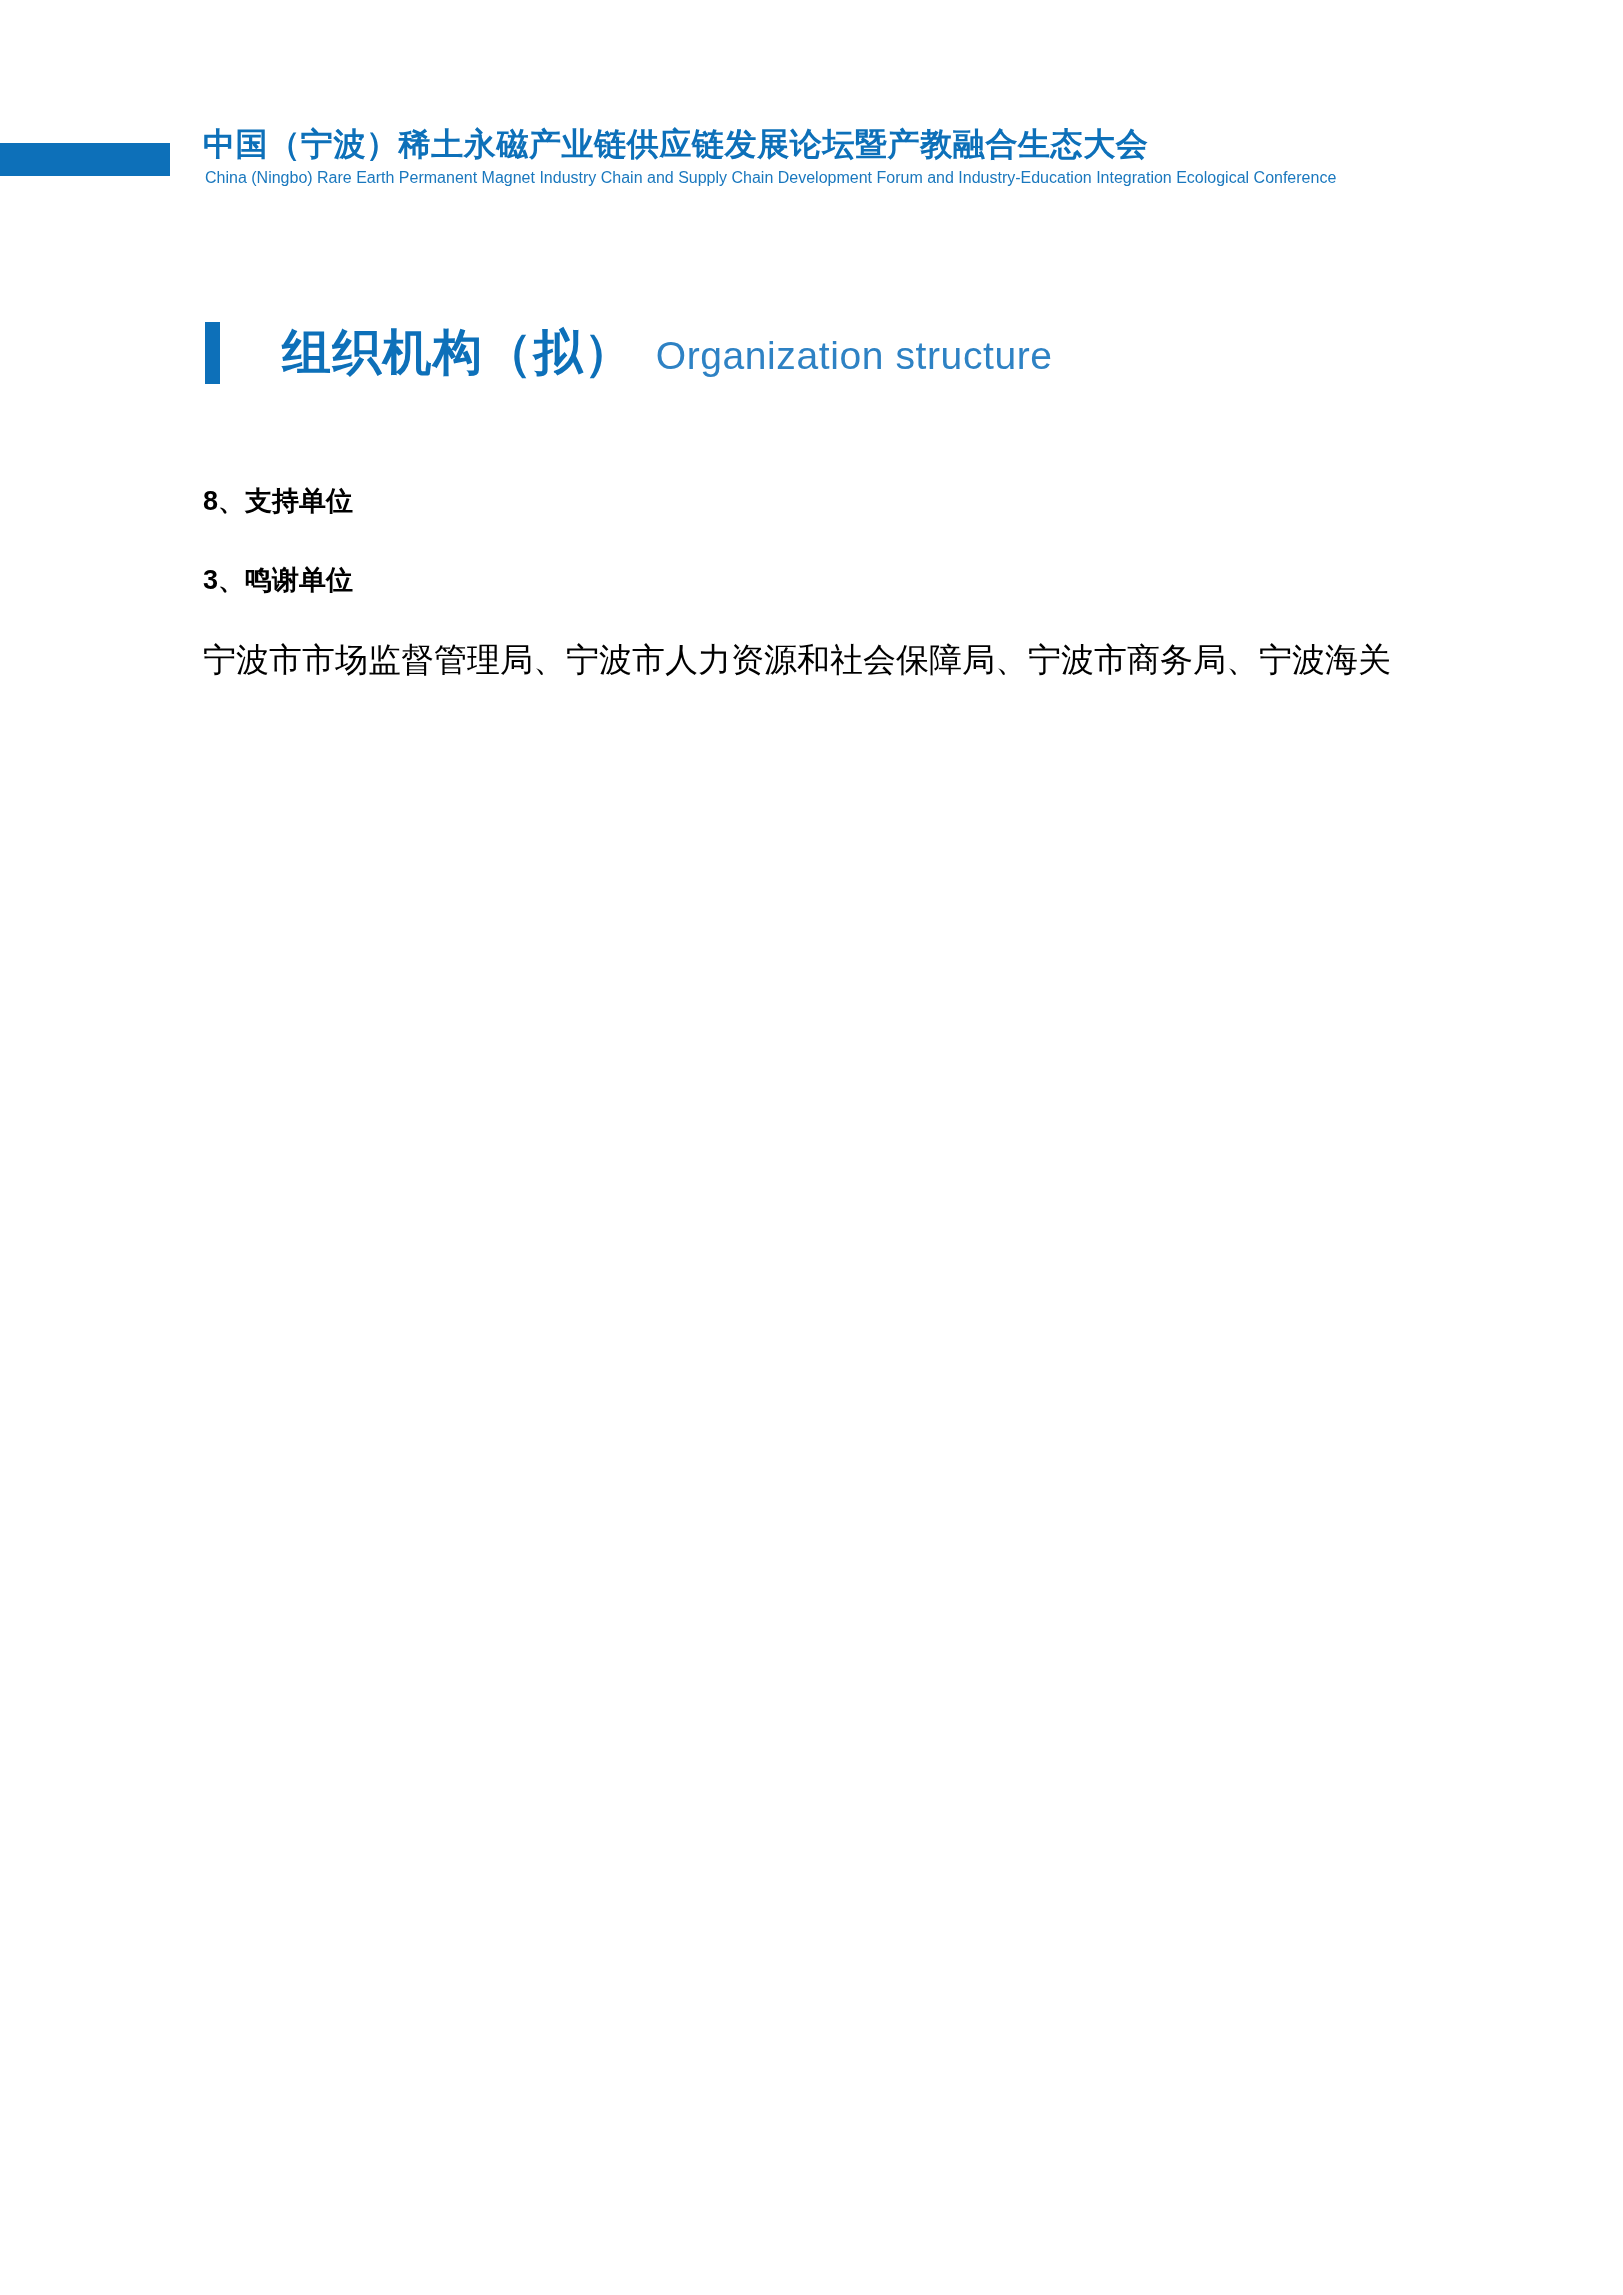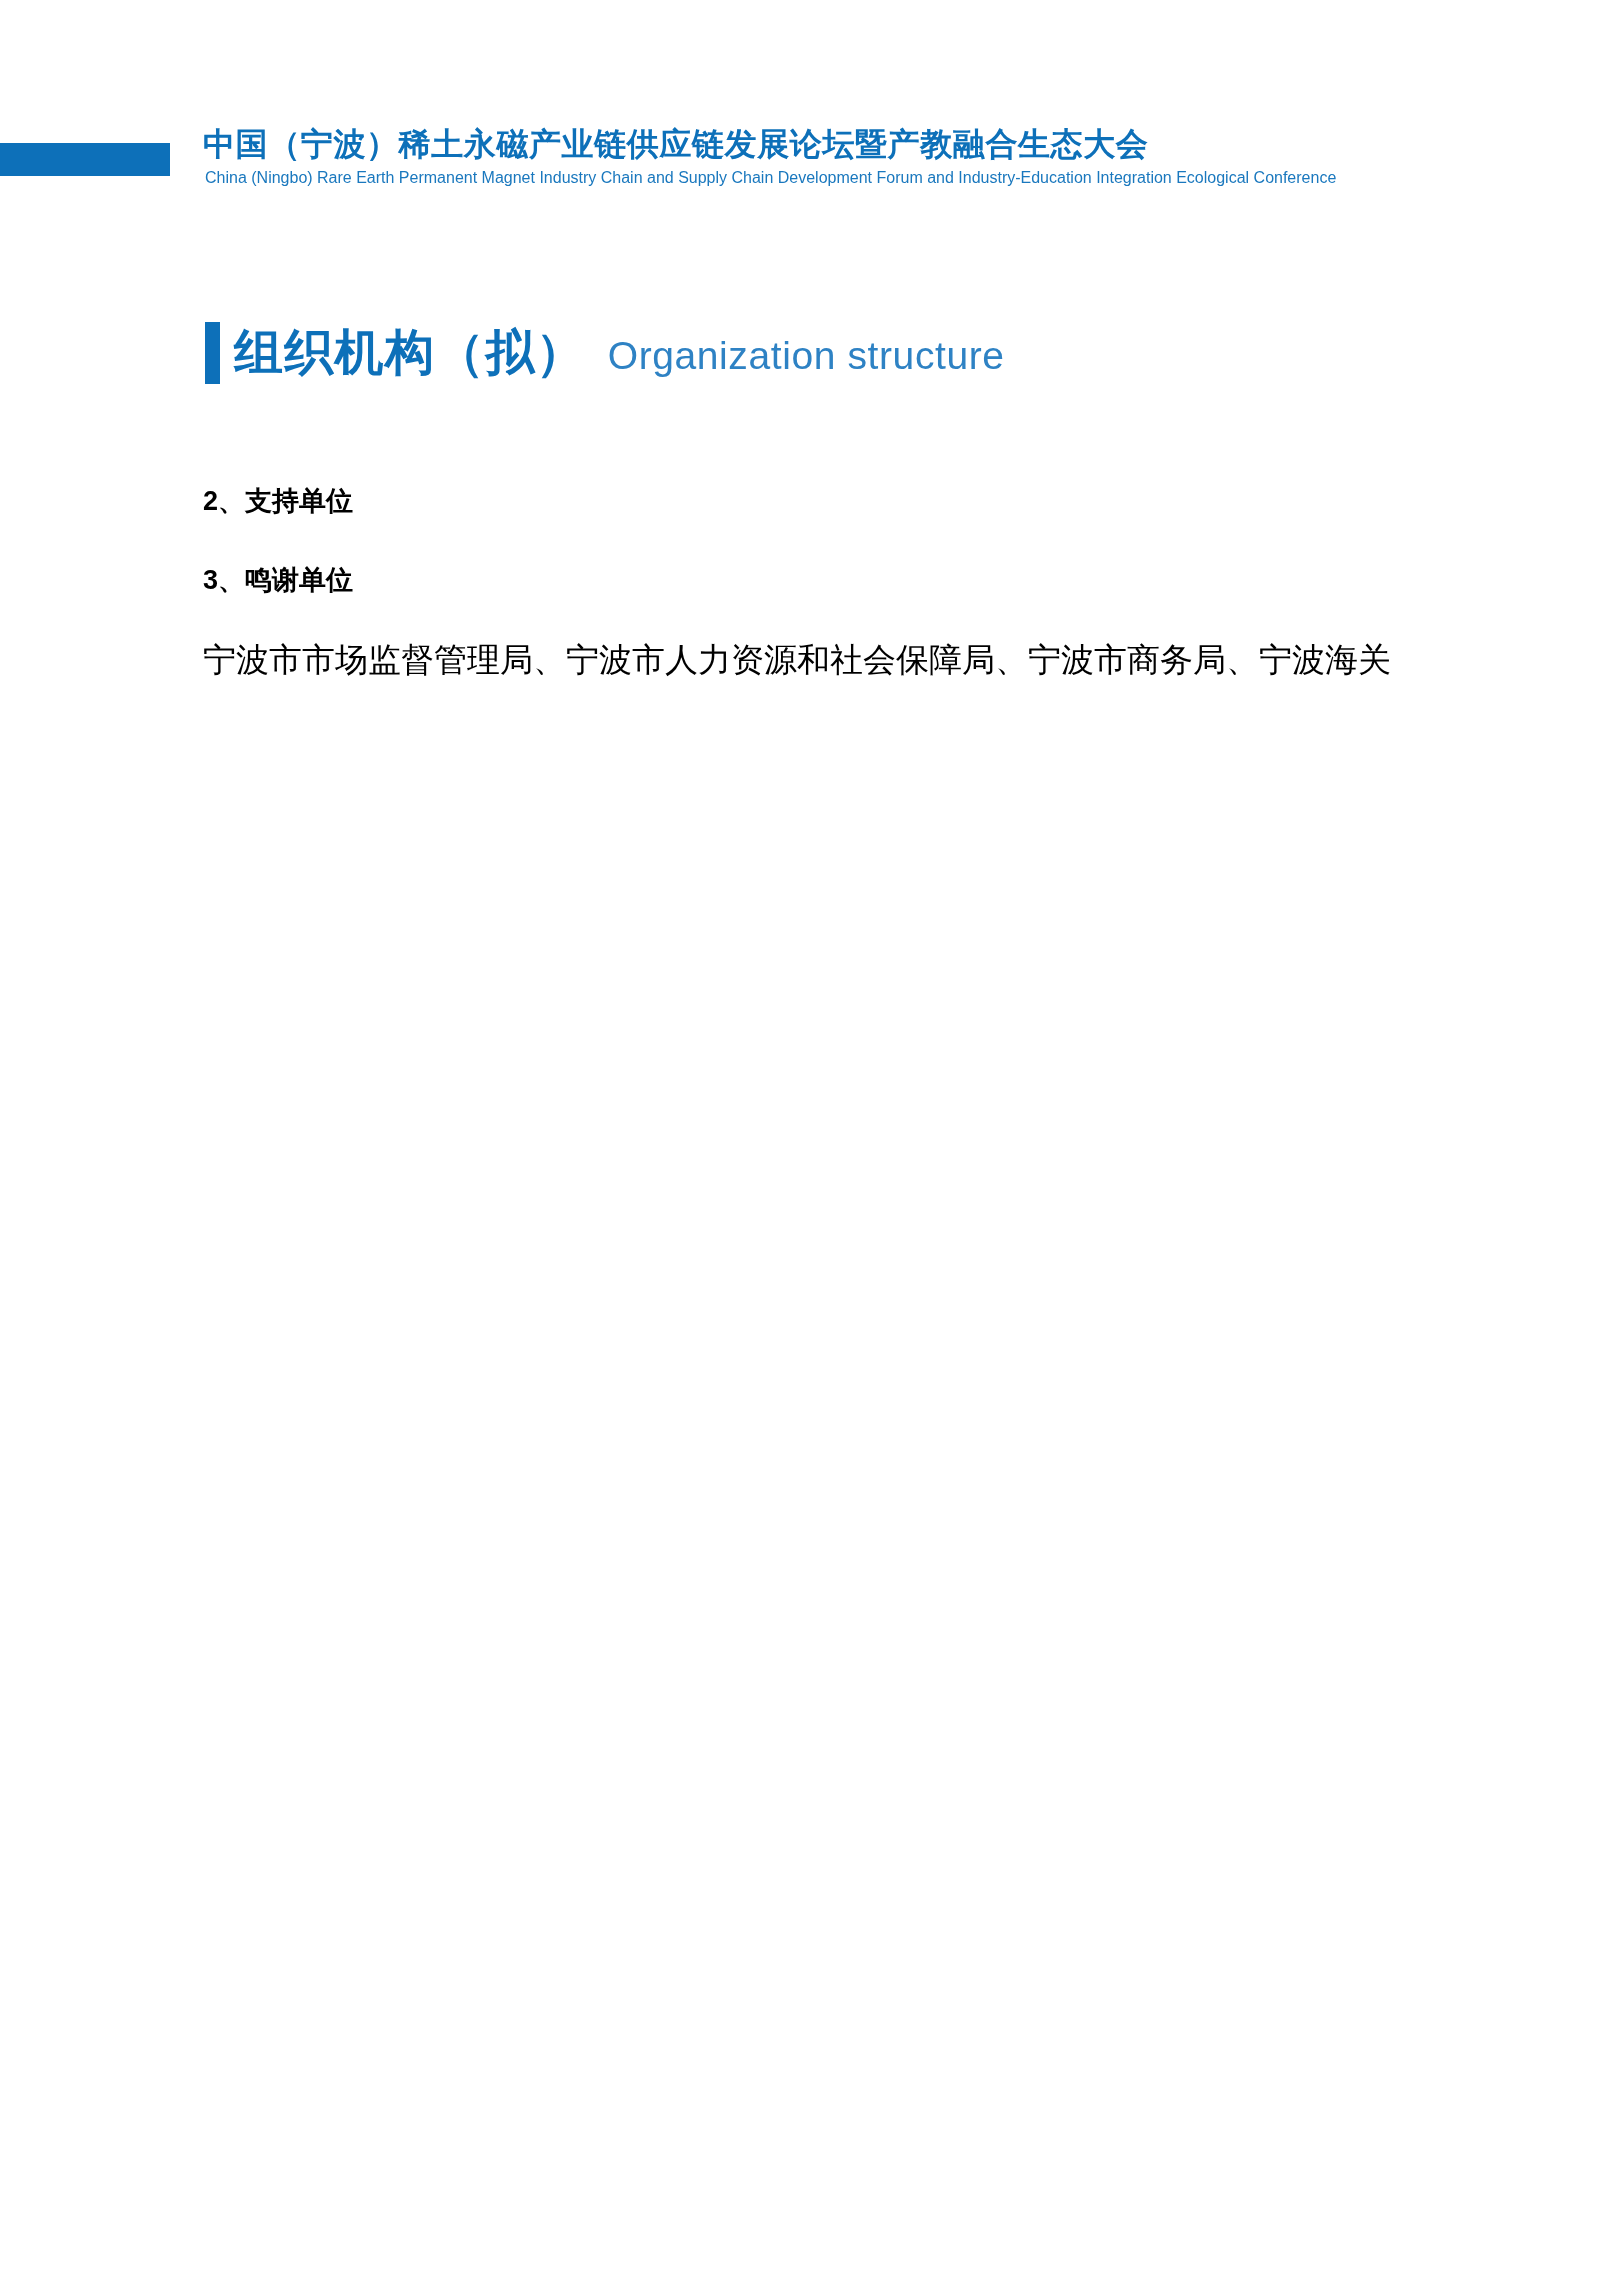--- a/index.html
+++ b/index.html
@@ -41,20 +41,21 @@
     color: #1a78be;
     white-space: nowrap;
   }
 
   
   .section-title {
     position: absolute;
     left: 205px; top: 320px;
     display: flex;
     align-items: center;
+    gap: 48px;
   }
   .section-marker {
     width: 15px; height: 62px;
     background: #0d70b9;
     margin-right: 14px;
   }
   .section-titles { white-space: nowrap; }
   .section-zh {
     font-size: 49px;
     font-weight: bold;
@@ -107,21 +108,21 @@
     <div class="section-marker"></div>
     <div class="section-titles">
       <span class="section-zh">组织机构（拟）</span><span class="section-en">Organization structure</span>
     </div>
   </div>
 
   <div class="content">
 
 
     <div class="group">
-      <h2 class="group-heading">2、支持单位</h2>
+      <h2 class="group-heading">8、支持单位</h2>
     </div>
 
     <div class="group">
       <h2 class="group-heading">3、鸣谢单位</h2>
       <p class="group-body">宁波市市场监督管理局、宁波市人力资源和社会保障局、宁波市商务局、宁波海关</p>
     </div>
 
   </div>
 </div>
 

